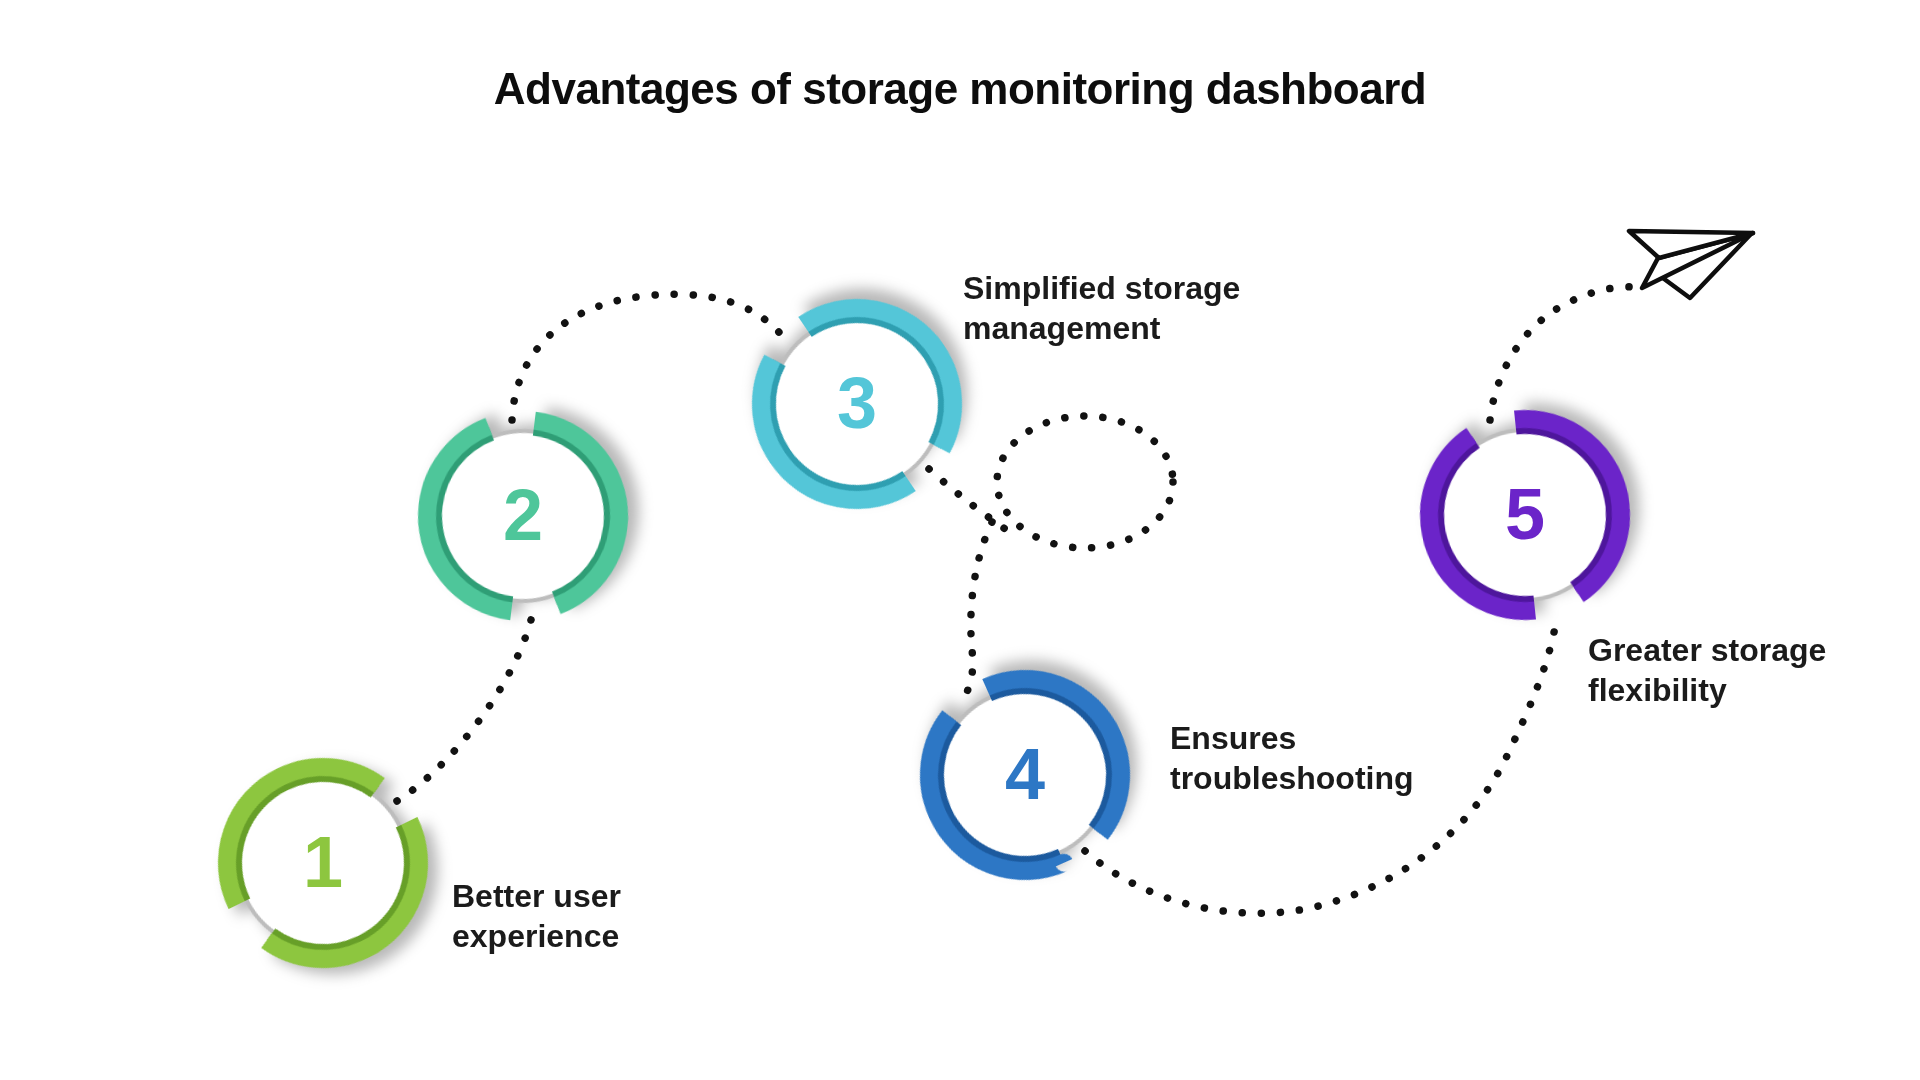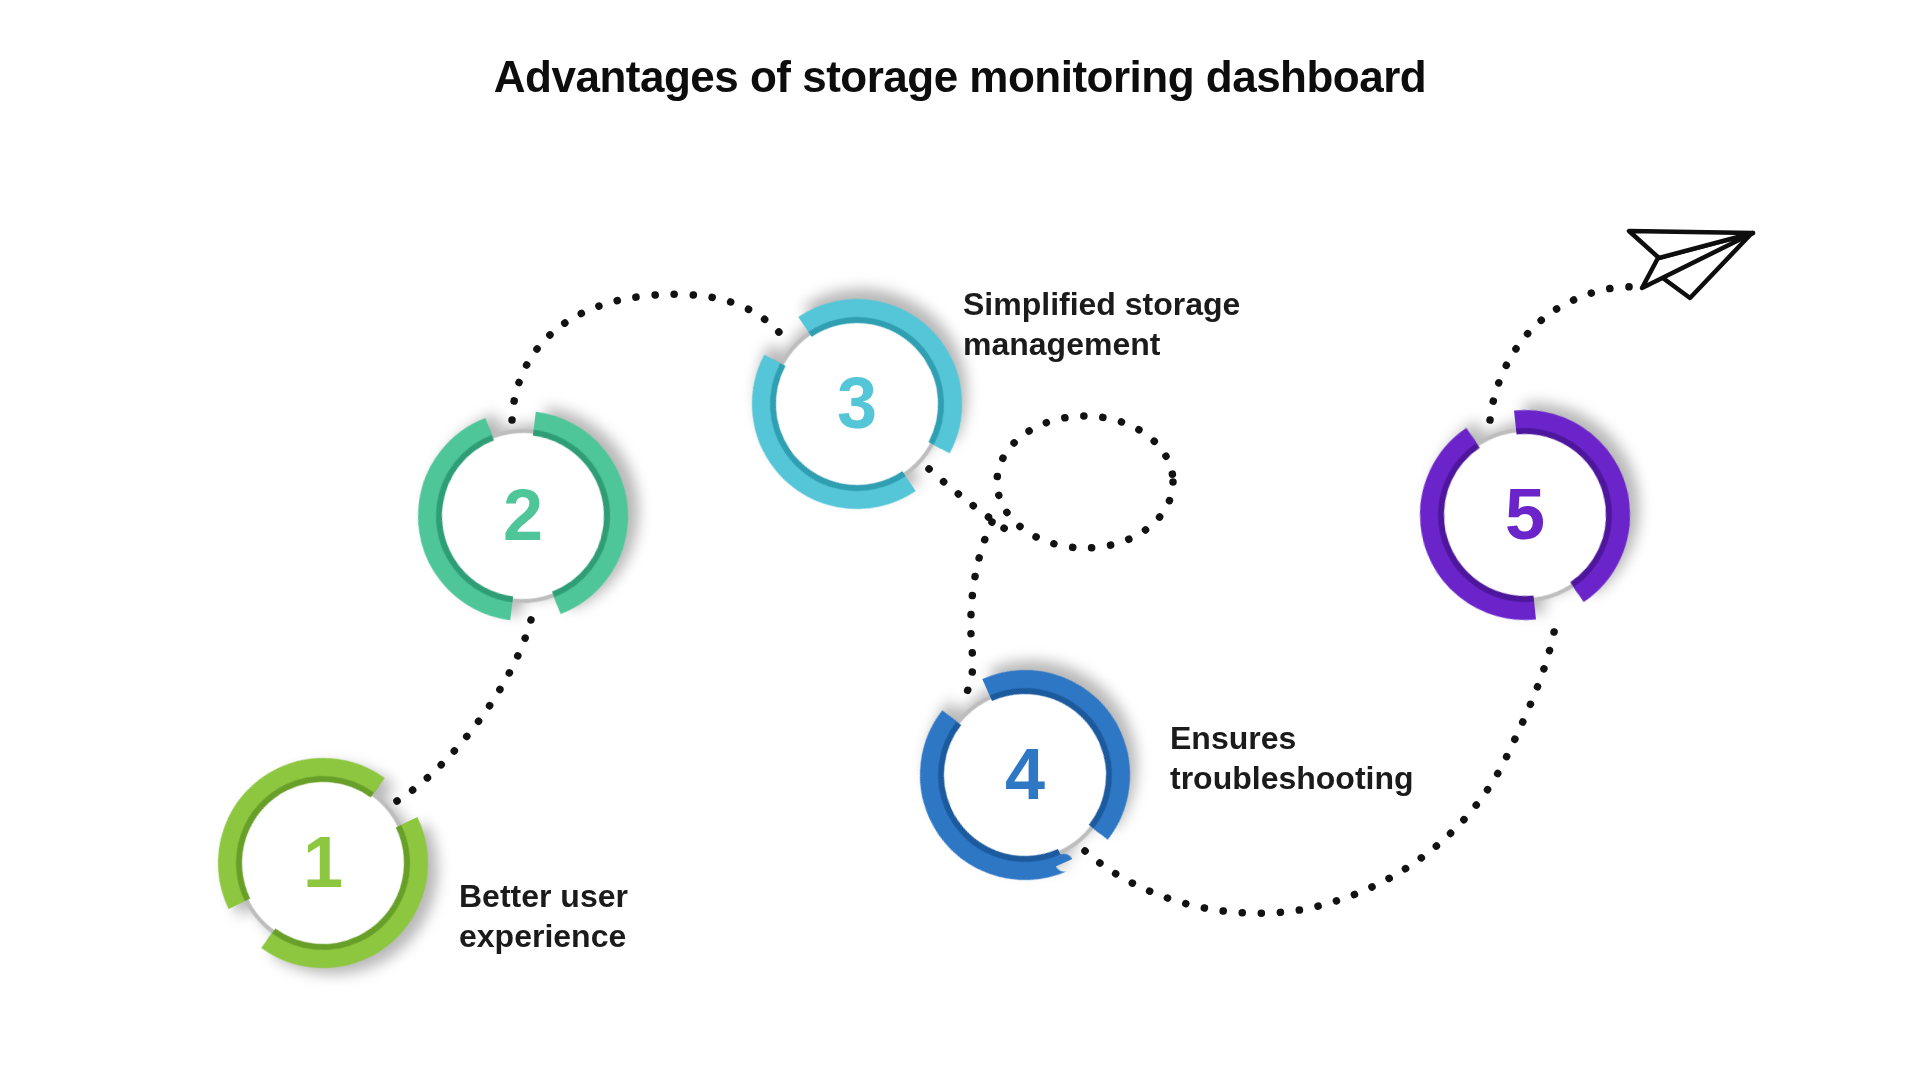--- a/index.html
+++ b/index.html
@@ -1,20 +1,20 @@
 <!DOCTYPE html>
 <html><head>
 <meta charset="utf-8">
 <style>
   html,body{margin:0;padding:0;background:#ffffff;}
   body{font-family:"Liberation Sans", sans-serif;}
   #stage{position:relative;width:1920px;height:1080px;background:#ffffff;overflow:hidden;}
 
   .title{
-    position:absolute;top:52px;left:0;width:100%;
+    position:absolute;top:64px;left:0;width:100%;
     text-align:center;font-size:44px;font-weight:700;letter-spacing:-0.5px;
     color:#0d0d0d;
   }
 
   svg.scene{position:absolute;left:0;top:0;width:1920px;height:1080px;}
 
   .badge{filter:drop-shadow(6px 10px 7px rgba(0,0,0,0.28));}
   .disc{fill:#ffffff;stroke:#bdbdbd;stroke-width:4;}
   .arc-dark{fill:none;stroke-width:14;stroke-dasharray:152 28 152 28;}
   .arc-main{fill:none;stroke-width:18;stroke-dasharray:152 28 152 28;}
@@ -22,23 +22,23 @@
   .dots{fill:none;stroke:#121212;stroke-width:7.5;stroke-linecap:round;stroke-dasharray:0.1 19;}
   .plane{fill:#ffffff;stroke:#0e0e0e;stroke-width:4.5;stroke-linejoin:round;stroke-linecap:round;}
 
   .step-number{
     position:absolute;transform:translate(-50%,-52%);
     font-size:72px;font-weight:700;line-height:1;
   }
   .step-label{
     position:absolute;font-size:32px;font-weight:700;line-height:1.25;color:#1b1b1b;
   }
-  .label-1{left:452px;top:876px;width:210px;margin-left:7px;}
+  .label-1{left:452px;top:876px;width:210px;}
   .label-2{left:60px;top:464px;width:340px;text-align:right;}
-  .label-3{left:963px;top:268px;width:330px;margin-top:16px;}
+  .label-3{left:963px;top:268px;width:330px;}
   .label-4{left:1170px;top:718px;width:270px;}
   .label-5{left:1588px;top:630px;width:270px;}
   .num-1{left:323px;top:863px;}
   .num-2{left:523px;top:516px;}
   .num-3{left:857px;top:404px;}
   .num-4{left:1025px;top:775px;}
   .num-5{left:1525px;top:515px;}
 </style>
 </head>
 <body>
@@ -96,14 +96,15 @@
 
   <div class="step-number num-1" style="color: rgb(141, 198, 63);">1</div>
   <div class="step-number num-2" style="color: rgb(78, 198, 154);">2</div>
   <div class="step-number num-3" style="color: rgb(84, 198, 216);">3</div>
   <div class="step-number num-4" style="color: rgb(45, 119, 197);">4</div>
   <div class="step-number num-5" style="color: rgb(107, 36, 201);">5</div>
 
   <div class="step-label label-1">Better user experience</div>
   <div class="step-label label-3">Simplified storage management</div>
   <div class="step-label label-4">Ensures troubleshooting</div>
+  <div class="step-label label-5">Greater storage flexibility</div>
 
 </div>
 
 </body></html>

